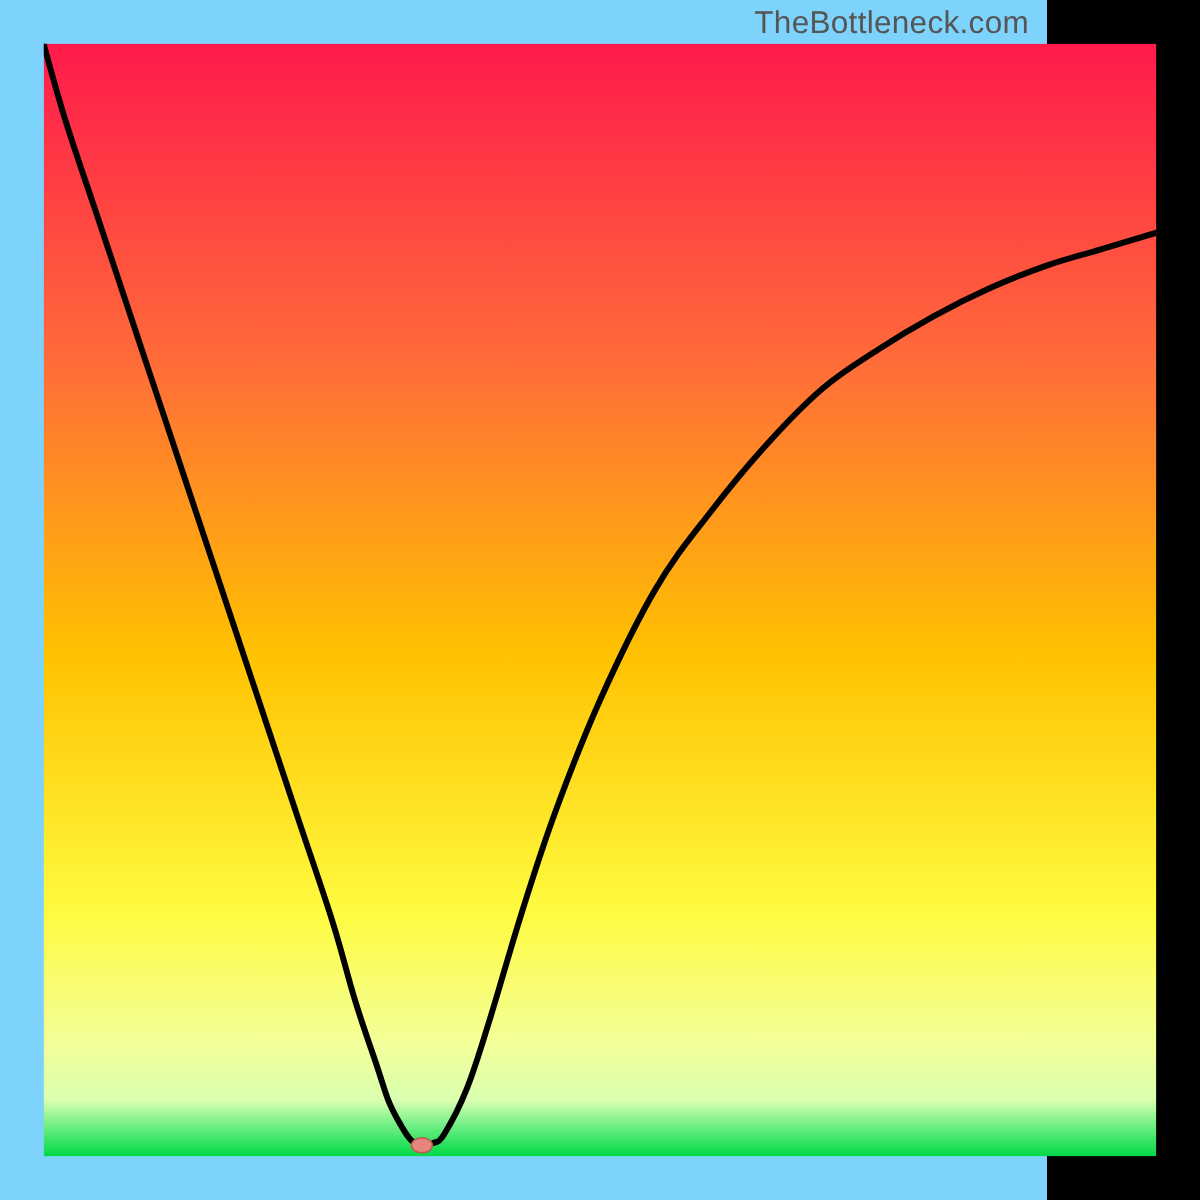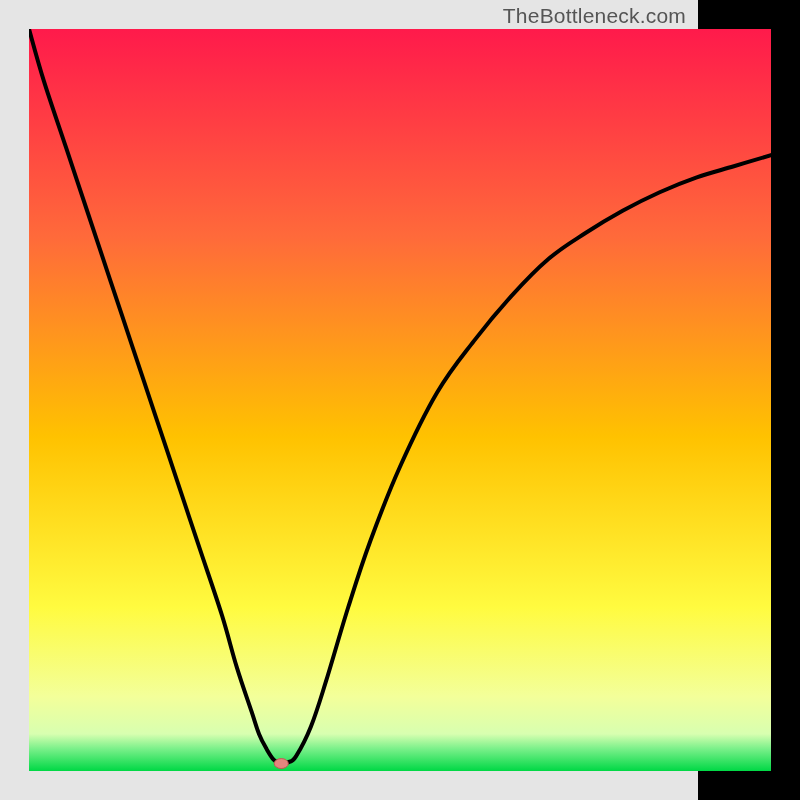--- a/index.html
+++ b/index.html
@@ -9,21 +9,21 @@
     height: 800px;
     overflow: hidden;
     background: #000;
     font-family: Arial, Helvetica, sans-serif;
   }
   .frame {
     position: absolute;
     top: 0; left: 0;
     width: 698px;
     height: 800px;
-    background: #e5e5e5;
+    background: #7dd3fc;
   }
   .plot {
     position: absolute;
     top: 29px;
     left: 29px;
     width: 742px;
     height: 742px;
     overflow: hidden;
   }
   .watermark {

